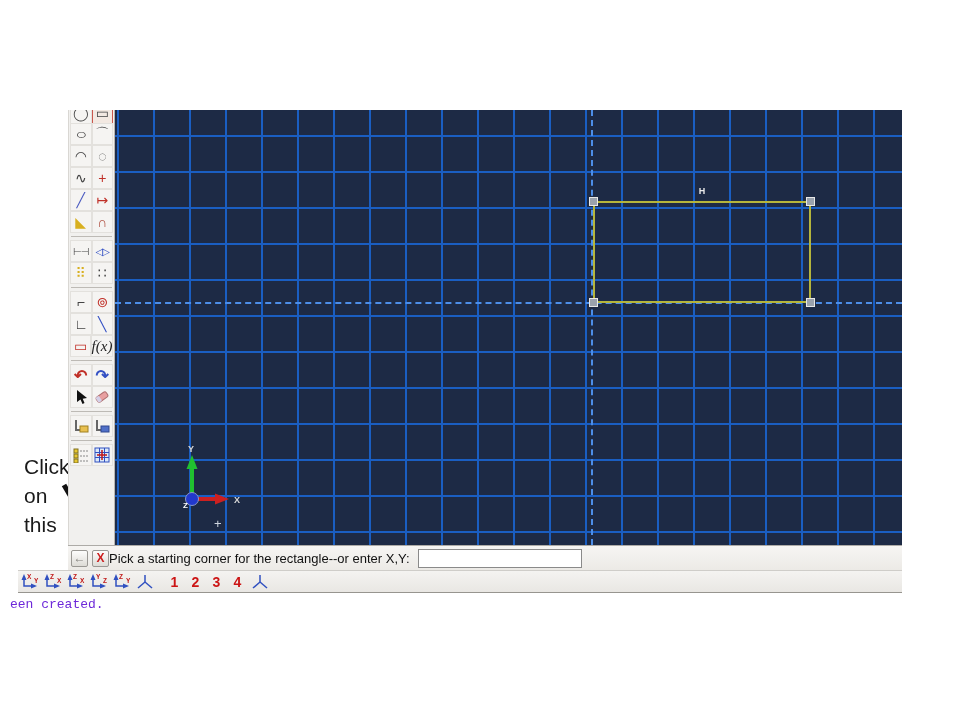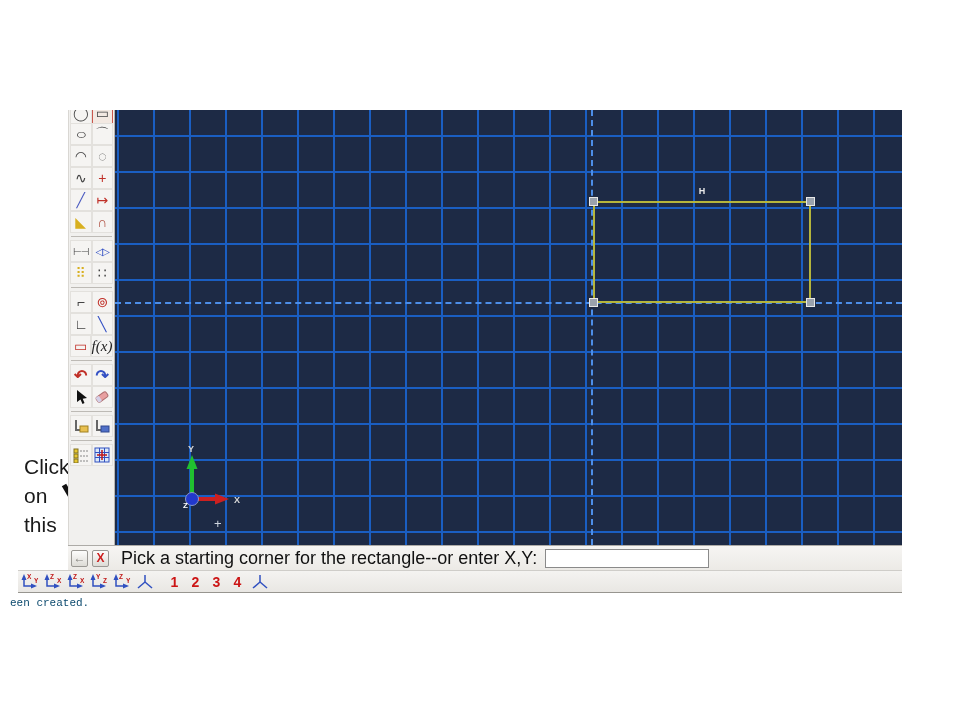--- a/index.html
+++ b/index.html
@@ -46,35 +46,35 @@
 
   
   #prompt-bar { position:absolute; left:68px; top:545px; width:834px; height:25px;
                 background:linear-gradient(#f6f5f3,#eceae6); border-top:1px solid #adaba7;
                 display:flex; align-items:center; }
   .pbtn { width:17px; height:17px; margin-left:3px; display:flex; align-items:center; justify-content:center;
           background:linear-gradient(#fdfdfc,#dddbd6); border:1px solid #9a9894; border-radius:2px;
           font-size:12px; font-weight:bold; cursor:pointer; }
   #back-btn { color:#82807c; }
   #cancel-btn { color:#cc1f1f; margin-left:4px; }
-  #prompt-text { margin-left:12px; font-size:18px; color:#111; }
+  #prompt-text { margin-left:0; font-size:13px; color:#111; }
   #prompt-input { margin-left:8px; width:164px; height:19px; border:1px solid #8a8a8a; background:#fff;
                   font-size:12px; padding:0 3px; }
 
   
   #view-strip { position:absolute; left:18px; top:570px; width:884px; height:23px;
                 background:linear-gradient(#f4f3f1,#e9e7e3); border-top:1px solid #cfcdc9; border-bottom:1px solid #97958f;
                 display:flex; align-items:center; }
   .vbtn { width:23px; height:20px; display:flex; align-items:center; justify-content:center; cursor:pointer; }
   .vnum { width:21px; text-align:center; color:#cc1515; font-weight:bold; font-size:14px; cursor:pointer; }
   .vgap { width:8px; }
 
   
   #message-area { position:absolute; left:0; top:593px; width:902px; height:26px; background:#fff; }
-  #message-text { position:absolute; left:10px; top:4px; font-family:"Liberation Mono",monospace; font-size:11px; color:#0c4a6e; }
+  #message-text { position:absolute; left:10px; top:4px; font-family:"Liberation Mono",monospace; font-size:13px; color:#6d28d9; }
 </style>
 </head>
 <body>
 
 <div id="stage">
 
   <div id="annotation">
     <div>Click</div>
     <div>on</div>
     <div>this</div>

